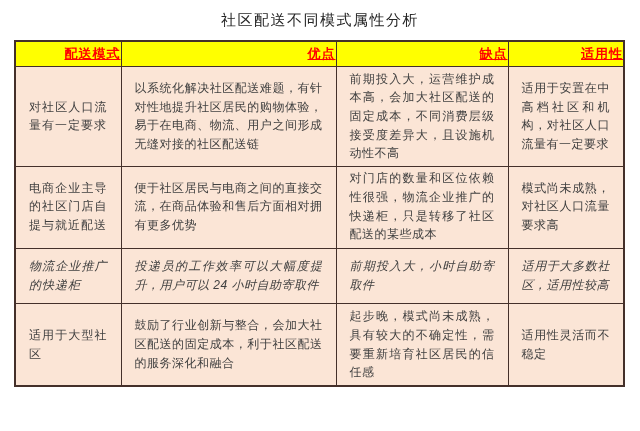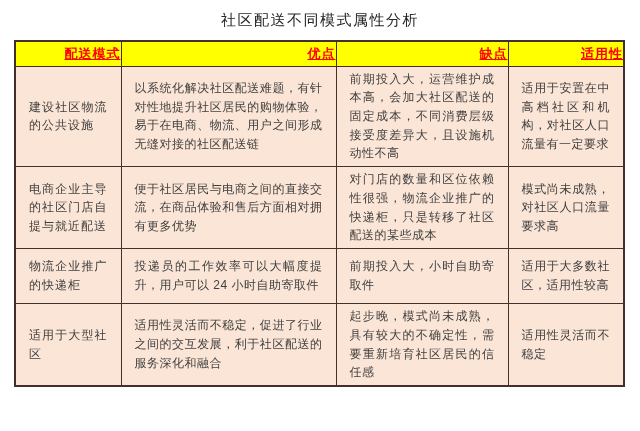--- a/index.html
+++ b/index.html
@@ -45,22 +45,22 @@
     line-height: 1.56;
     padding: 3px 13px;
     vertical-align: middle;
     text-align: justify;
     text-justify: inter-character;
     letter-spacing: 0.5px;
     margin-left: 35px;
   }
   .attr-table td.mode-cell { letter-spacing: 1px; }
   tr.row-1 { height: 86px; }
-  tr.row-2 { height: 82px; }
-  tr.row-3 { height: 55px; }
+  tr.row-2 { height: 82px; font-family: Liberation Mono, monospace; }
+  tr.row-3 { height: 55px; font-style: italic; }
   tr.row-4 { height: 58px; }
   tr.row-5 { height: 72px; }
 </style>
 </head>
 <body>
 
 <div class="page">
   <div class="title">社区配送不同模式属性分析</div>
 
   <table class="attr-table">
@@ -73,38 +73,38 @@
     <thead>
       <tr>
         <th>配送模式</th>
         <th>优点</th>
         <th>缺点</th>
         <th>适用性</th>
       </tr>
     </thead>
     <tbody>
       <tr class="row-1">
-        <td class="mode-cell">建设社区物流的公共设施</td>
+        <td class="mode-cell">对社区人口流量有一定要求</td>
         <td>以系统化解决社区配送难题，有针对性地提升社区居民的购物体验，易于在电商、物流、用户之间形成无缝对接的社区配送链</td>
         <td>前期投入大，运营维护成本高，会加大社区配送的固定成本，不同消费层级接受度差异大，且设施机动性不高</td>
         <td>适用于安置在中高档社区和机构，对社区人口流量有一定要求</td>
       </tr>
       <tr class="row-2">
         <td class="mode-cell">电商企业主导的社区门店自提与就近配送</td>
         <td>便于社区居民与电商之间的直接交流，在商品体验和售后方面相对拥有更多优势</td>
         <td>对门店的数量和区位依赖性很强，物流企业推广的快递柜，只是转移了社区配送的某些成本</td>
         <td>模式尚未成熟，对社区人口流量要求高</td>
       </tr>
       <tr class="row-3">
         <td class="mode-cell">物流企业推广的快递柜</td>
         <td>投递员的工作效率可以大幅度提升，用户可以 24 小时自助寄取件</td>
         <td>前期投入大，小时自助寄取件</td>
         <td>适用于大多数社区，适用性较高</td>
       </tr>
       <tr class="row-5">
         <td class="mode-cell">适用于大型社区</td>
-        <td>适用性灵活而不稳定，促进了行业之间的交互发展，利于社区配送的服务深化和融合</td>
+        <td>鼓励了行业创新与整合，会加大社区配送的固定成本，利于社区配送的服务深化和融合</td>
         <td>起步晚，模式尚未成熟，具有较大的不确定性，需要重新培育社区居民的信任感</td>
         <td>适用性灵活而不稳定</td>
       </tr>
     </tbody>
   </table>
 </div>
 
 </body></html>

